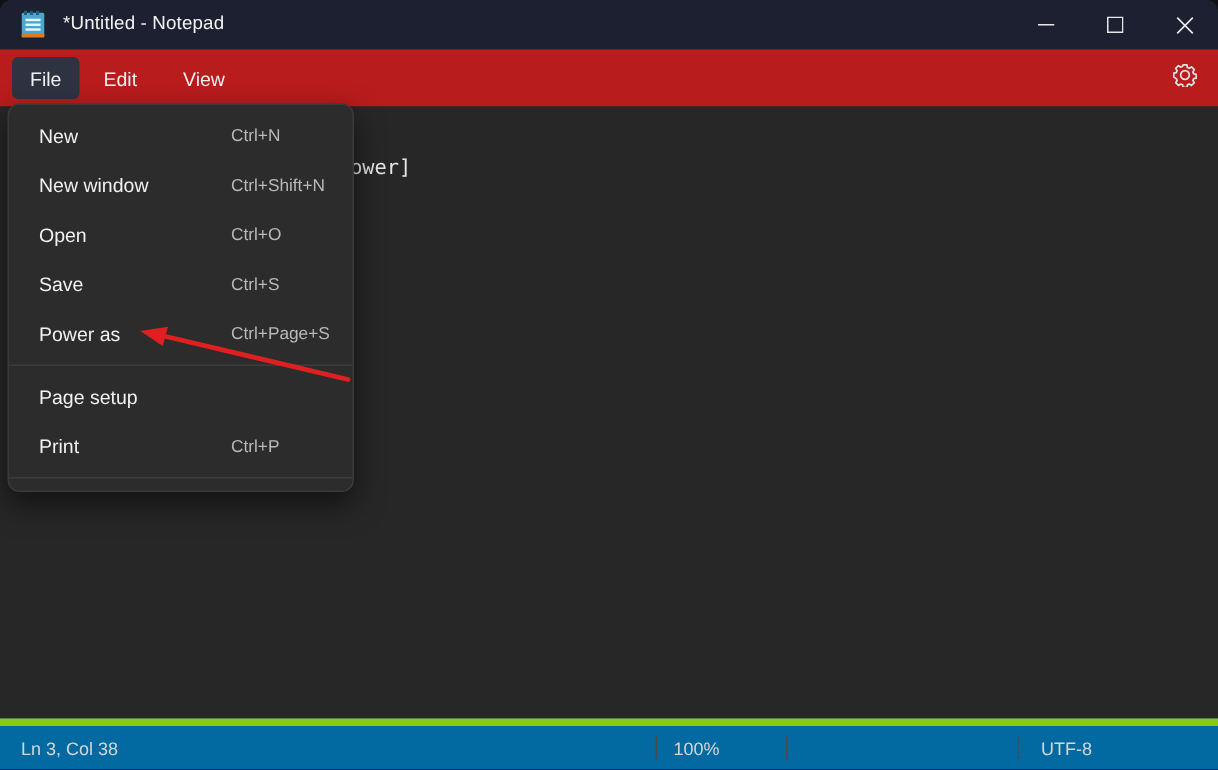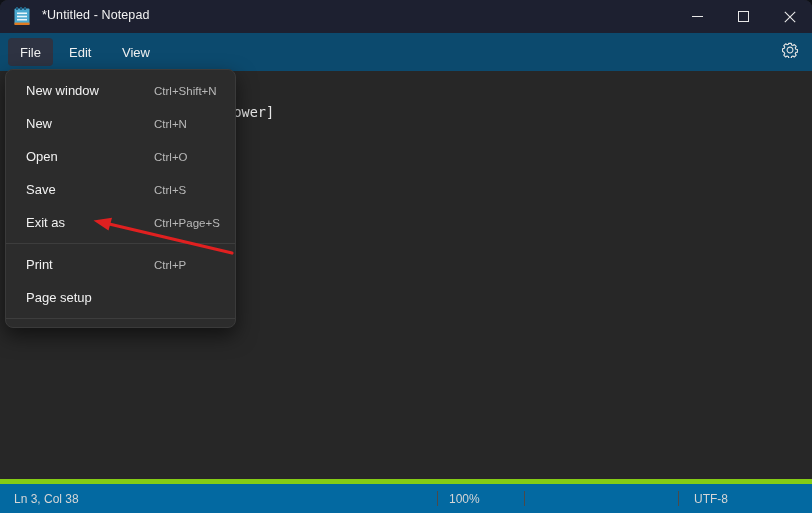--- a/index.html
+++ b/index.html
@@ -60,21 +60,21 @@
   #btn-min  { right: 92px; }
   #btn-max  { right: 46px; }
   #btn-close{ right: 0px; }
 
   
   #menubar {
     position: absolute;
     left: 0; top: 33px;
     width: 812px;
     height: 38px;
-    background: #0c4a6e;
+    background: #b91c1c;
   }
   .menubar-item {
     position: absolute;
     top: 5px;
     height: 28px;
     display: flex;
     align-items: center;
     padding: 0 12px;
     font-size: 13px;
     color: #f0f0f0;
@@ -265,49 +265,49 @@
     <div class="status-div" id="sd1"></div>
     <div class="status-cell" id="st-zoom">100%</div>
     <div class="status-div" id="sd2"></div>
     <div class="status-div" id="sd3"></div>
     <div class="status-cell" id="st-enc">UTF-8</div>
   </div>
 
   <div id="file-menu">
 
     <div class="menu-item">
+      <span class="mi-label">New</span>
+      <span class="mi-accel">Ctrl+N</span>
+    </div>
+    <div class="menu-item">
       <span class="mi-label">New window</span>
       <span class="mi-accel">Ctrl+Shift+N</span>
     </div>
     <div class="menu-item">
-      <span class="mi-label">New</span>
-      <span class="mi-accel">Ctrl+N</span>
-    </div>
-    <div class="menu-item">
       <span class="mi-label">Open</span>
       <span class="mi-accel">Ctrl+O</span>
     </div>
     <div class="menu-item">
       <span class="mi-label">Save</span>
       <span class="mi-accel">Ctrl+S</span>
     </div>
     <div class="menu-item">
-      <span class="mi-label">Exit as</span>
+      <span class="mi-label">Power as</span>
       <span class="mi-accel">Ctrl+Page+S</span>
     </div>
 
     <div class="menu-sep"></div>
 
+    <div class="menu-item">
+      <span class="mi-label">Page setup</span>
+      <span class="mi-accel"></span>
+    </div>
     <div class="menu-item">
       <span class="mi-label">Print</span>
       <span class="mi-accel">Ctrl+P</span>
-    </div>
-    <div class="menu-item">
-      <span class="mi-label">Page setup</span>
-      <span class="mi-accel"></span>
     </div>
 
     <div class="menu-sep"></div>
 
   </div>
 
   <svg id="annotation" viewBox="0 0 812 513">
     <g>
       <line x1="232" y1="253" x2="105" y2="223" stroke="#e02020" stroke-width="3.2" stroke-linecap="round"></line>
       <path d="M93.5 220.6 L112 217.8 L108.5 230.6 Z" fill="#e02020"></path>

